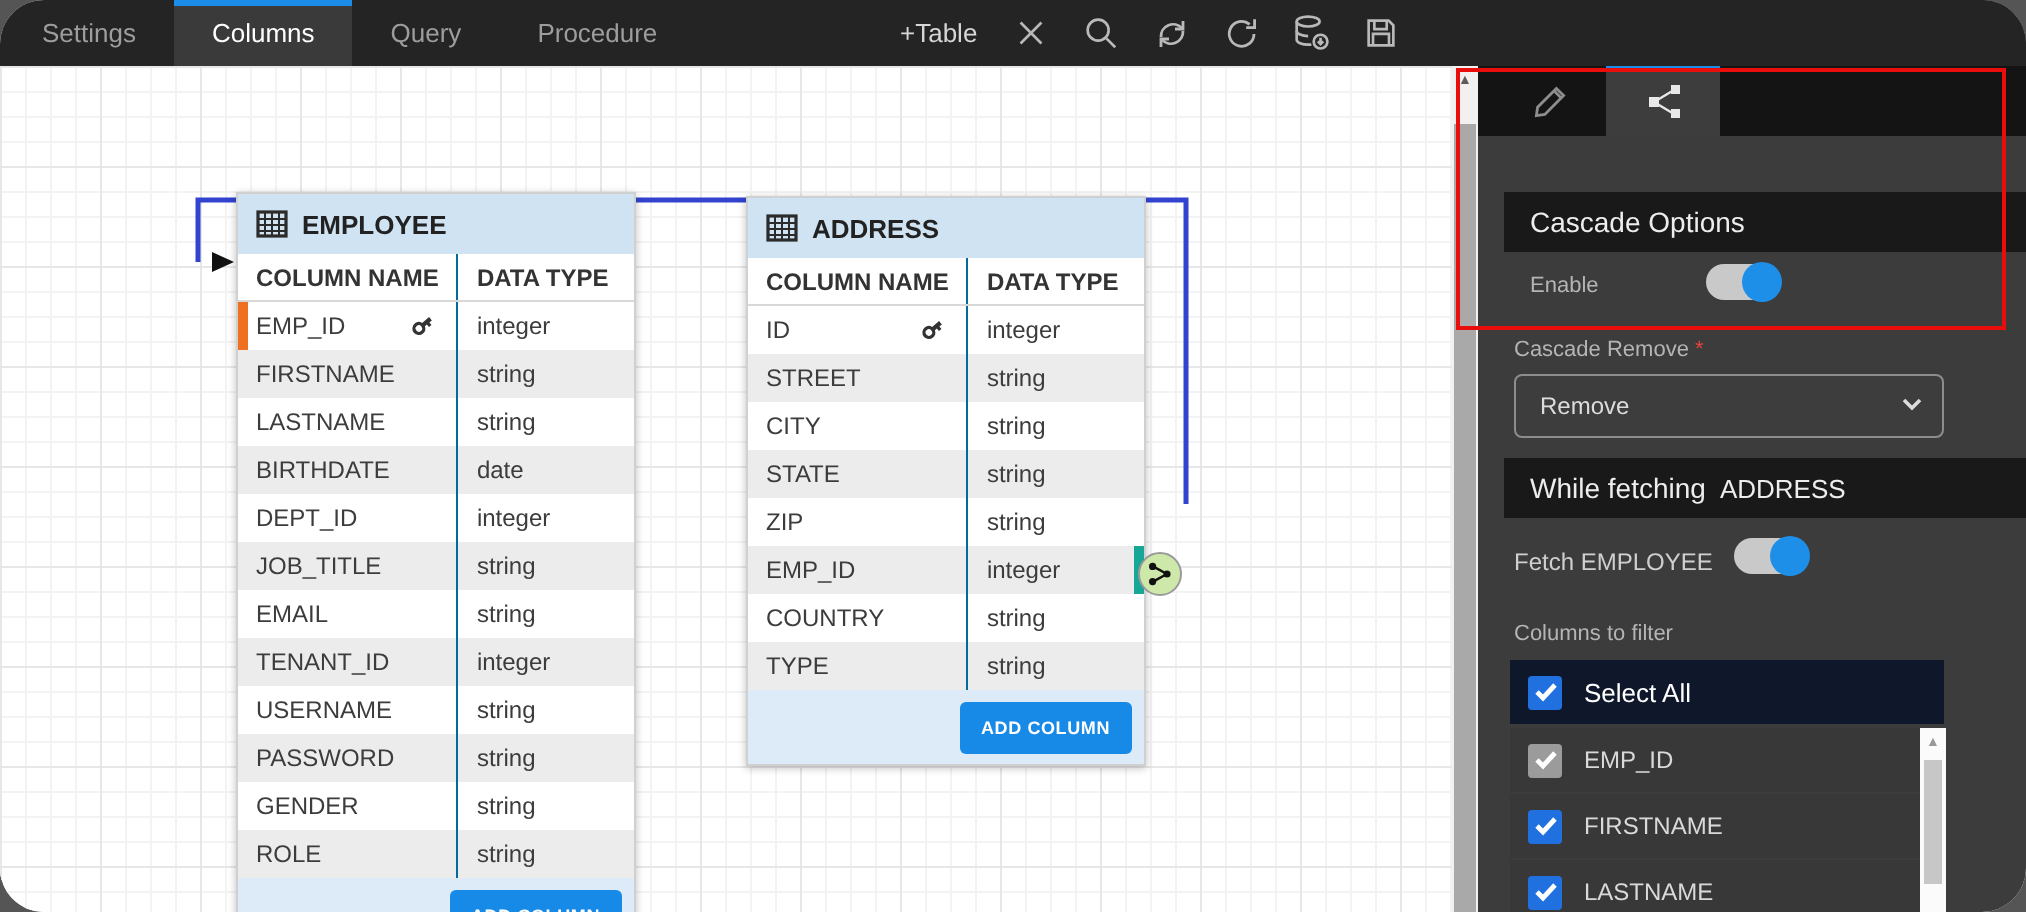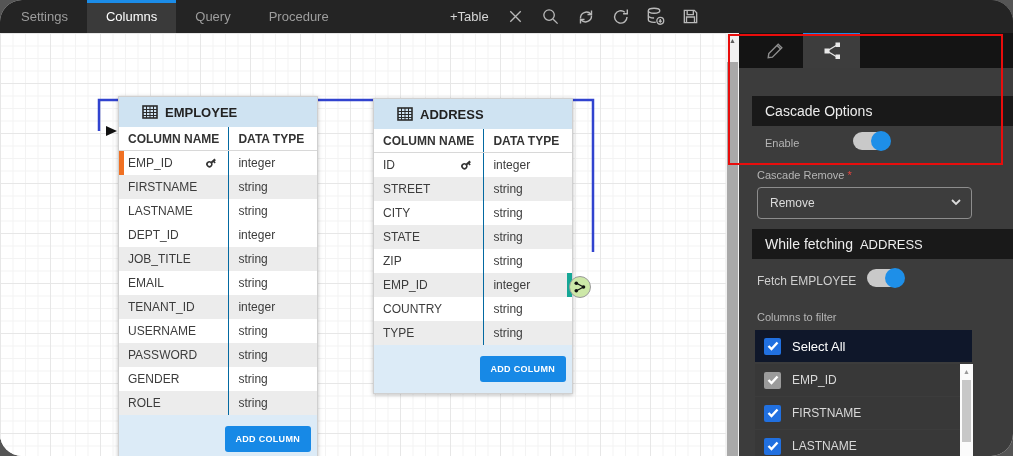--- a/index.html
+++ b/index.html
@@ -27,32 +27,32 @@
       linear-gradient(#e7e7e7 1px, transparent 1px),
       linear-gradient(90deg, #e7e7e7 1px, transparent 1px),
       linear-gradient(#f3f3f3 1px, transparent 1px),
       linear-gradient(90deg, #f3f3f3 1px, transparent 1px);
     background-size:50px 50px, 50px 50px, 12.5px 12.5px, 12.5px 12.5px;
   }
   .relation-svg { position:absolute; left:0; top:0; z-index:0; }
   
   .er-table { position:absolute; width:200px; background:#fff; border:1px solid #d0d0d0;
     box-shadow:0 1px 4px rgba(0,0,0,.25); z-index:1; font-size:12px; color:#3c3c3c; }
-  .er-title { height:30px; background:#cfe3f2; display:flex; align-items:center; padding-left:23px; gap:7px;
+  .er-title { height:30px; background:#cfe3f2; display:flex; align-items:center; padding-left:9px; gap:7px;
     font-weight:bold; font-size:13px; color:#222; }
   .er-colhdr { height:24px; display:flex; background:#fff; font-weight:bold; font-size:12px; color:#333;
     border-bottom:1px solid #d8d8d8; }
   .er-colhdr .c1, .er-row .c1 { width:110px; padding-left:9px; display:flex; align-items:center; position:relative; }
   .er-colhdr .c2, .er-row .c2 { width:89px; padding-left:9px; display:flex; align-items:center; border-left:1px solid #0369a1; }
   .er-row { height:24px; display:flex; position:relative; background:#fff; }
   .er-row.alt { background:#ececec; }
   .er-row .keyic { position:absolute; right:10px; top:5px; }
   .mark-left { position:absolute; left:0; top:0; width:5px; height:24px; background:#f07022; }
   .mark-right { position:absolute; right:0; top:0; width:5px; height:24px; background:#16a796; }
-  .er-footer { height:48px; background:#dcebf7; display:flex; align-items:center; justify-content:flex-end; padding-right:6px; }
+  .er-footer { height:37px; background:#dcebf7; display:flex; align-items:center; justify-content:flex-end; padding-right:6px; }
   .addcol-btn { background:#1789e6; color:#fff; font-size:9px; font-weight:bold; letter-spacing:.3px;
     border:none; border-radius:3px; padding:8px 11px; cursor:pointer; font-family:"Liberation Sans",sans-serif; }
   .connector { position:absolute; left:569px; top:243px; width:22px; height:22px; border-radius:50%;
     background:#cde8a8; border:1px solid #9a9a9a; z-index:2; display:flex; align-items:center; justify-content:center; }
   
   .panel-scrollbar { position:absolute; left:726px; top:33px; width:13px; height:423px; background:#f1f1f1; z-index:4; }
   .sb-arrow { height:14px; display:flex; align-items:center; justify-content:center; color:#5c5c5c; font-size:7px; }
   .panel-scrollbar .sb-thumb { position:absolute; left:1px; top:29px; width:11px; height:394px; background:#a9a9a9; }
   
   .panel { position:absolute; left:739px; top:33px; width:274px; height:423px; background:#3c3c3c; z-index:3; }
@@ -176,20 +176,24 @@
             <div class="mark-left"></div>
           </div>
           <div class="er-row alt">
             <div class="c1">FIRSTNAME</div>
             <div class="c2">string</div>
           </div>
           <div class="er-row">
             <div class="c1">LASTNAME</div>
             <div class="c2">string</div>
           </div>
+          <div class="er-row alt">
+            <div class="c1">BIRTHDATE</div>
+            <div class="c2">date</div>
+          </div>
           <div class="er-row">
             <div class="c1">DEPT_ID</div>
             <div class="c2">integer</div>
           </div>
           <div class="er-row alt">
             <div class="c1">JOB_TITLE</div>
             <div class="c2">string</div>
           </div>
           <div class="er-row">
             <div class="c1">EMAIL</div>

